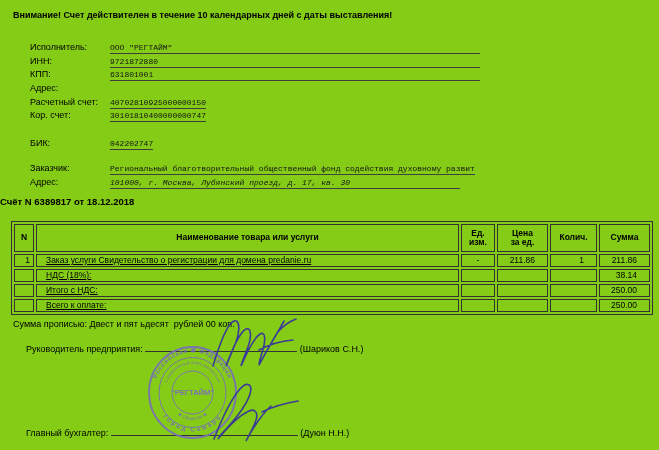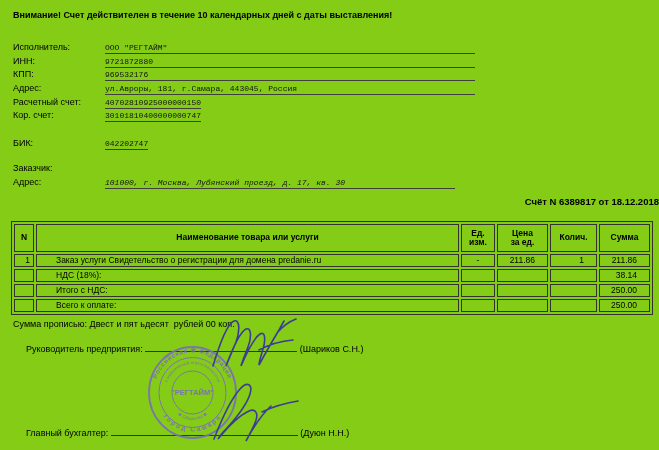--- a/index.html
+++ b/index.html
@@ -3,38 +3,38 @@
 <meta charset="utf-8">
 <style>
   html,body{margin:0;padding:0;background:#fff;}
   #page{
     position:relative;width:659px;height:450px;background:#84cc16;
     font-family:"Liberation Sans",sans-serif;color:#000;overflow:hidden;
   }
   
   .notice{position:absolute;left:13px;top:10px;font-size:9px;font-weight:bold;white-space:pre;}
   
-  .req-row{position:absolute;left:13px;display:flex;align-items:baseline;height:13px;gap:12px;}
+  .req-row{position:absolute;left:30px;display:flex;align-items:baseline;height:13px;}
   .req-label{flex:0 0 80px;font-size:9px;white-space:nowrap;}
   .req-value{
     font-family:"Liberation Mono",monospace;font-size:8px;color:#141414;
     border-bottom:1px solid #3f3f3f;padding-bottom:1px;white-space:pre;display:inline-block;
   }
   .w370{min-width:370px;} .w350{min-width:350px;font-style:italic;}
   
-  .inv-title{position:absolute;left:0;top:196px;width:659px;text-align:right;
+  .inv-title{position:absolute;left:0;top:196px;width:659px;text-align:left;
     font-size:9.5px;font-weight:bold;}
   
   .items{position:absolute;left:11px;top:221px;}
   table{border-collapse:separate;border-spacing:2px;border:1px solid #333;width:636px;table-layout:fixed;}
   th,td{border:1px solid #333;font-size:8.5px;overflow:hidden;white-space:nowrap;padding:0 2px;}
   th{font-weight:bold;text-align:center;vertical-align:middle;height:24px;line-height:1.1;padding:1px 2px;}
   td{height:11px;line-height:11px;}
   td.c-n{text-align:right;padding-right:3px;}
-  td.c-name{text-align:left;padding-left:19px;}
+  td.c-name{text-align:left;padding-left:9px;text-decoration:underline;}
   td.c-unit{text-align:center;}
   td.c-num{text-align:right;padding-right:12px;}
   
   .amount-line{position:absolute;left:13px;top:319px;font-size:9px;white-space:pre;}
   .sign-row{position:absolute;left:13px;font-size:9px;white-space:pre;margin-left:13px;}
   .sign-line{display:inline-block;border-bottom:1px solid #333;height:8px;vertical-align:baseline;}
   .overlay{position:absolute;left:0;top:0;pointer-events:none;}
 </style>
 </head>
 <body>
@@ -46,41 +46,41 @@
   <div class="req-row" style="top:42px">
     <span class="req-label">Исполнитель:</span>
     <span class="req-value w370">ООО "РЕГТАЙМ"</span>
   </div>
   <div class="req-row" style="top:56px">
     <span class="req-label">ИНН:</span>
     <span class="req-value w370">9721872880</span>
   </div>
   <div class="req-row" style="top:69px">
     <span class="req-label">КПП:</span>
-    <span class="req-value w370">969532176</span>
+    <span class="req-value w370">631801001</span>
   </div>
   <div class="req-row" style="top:83px">
     <span class="req-label">Адрес:</span>
-    <span class="req-value w370">ул.Авроры, 181, г.Самара, 443045, Россия</span>
   </div>
   <div class="req-row" style="top:97px">
     <span class="req-label">Расчетный счет:</span>
     <span class="req-value">40702810925000000150</span>
   </div>
   <div class="req-row" style="top:110px">
     <span class="req-label">Кор. счет:</span>
     <span class="req-value">30101810400000000747</span>
   </div>
   <div class="req-row" style="top:138px">
     <span class="req-label">БИК:</span>
     <span class="req-value">042202747</span>
   </div>
 
   <div class="req-row" style="top:163px">
     <span class="req-label">Заказчик:</span>
+    <span class="req-value">Региональный благотворительный общественный фонд содействия духовному развит</span>
   </div>
   <div class="req-row" style="top:177px">
     <span class="req-label">Адрес:</span>
     <span class="req-value w350">101000, г. Москва, Лубянский проезд, д. 17, кв. 30</span>
   </div>
 
   <div class="inv-title">Счёт N 6389817 от 18.12.2018</div>
 
   <div class="items">
     <table>

